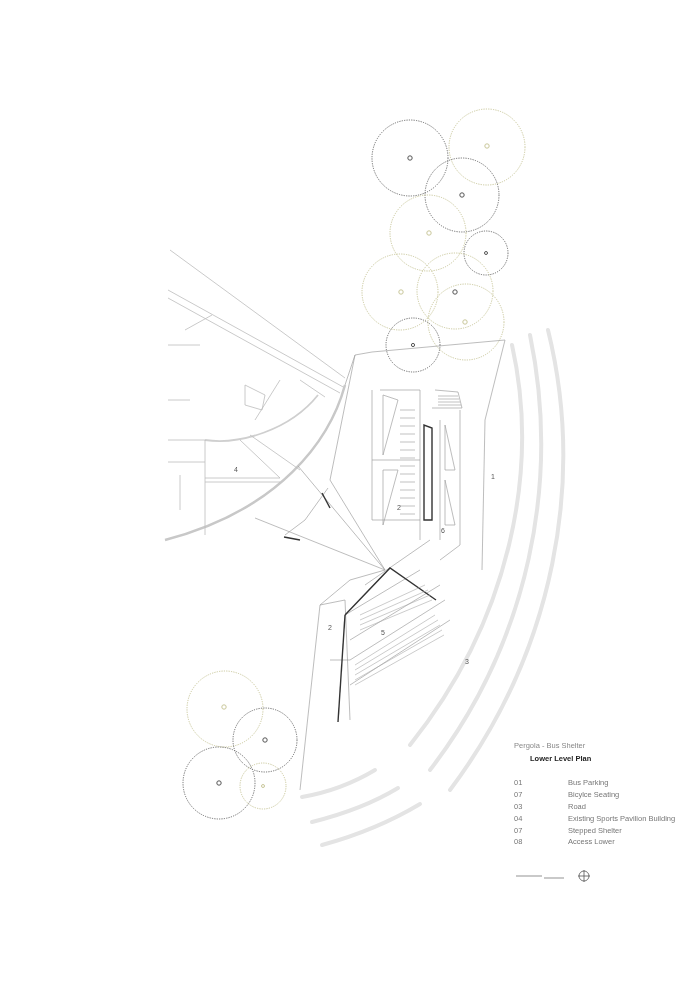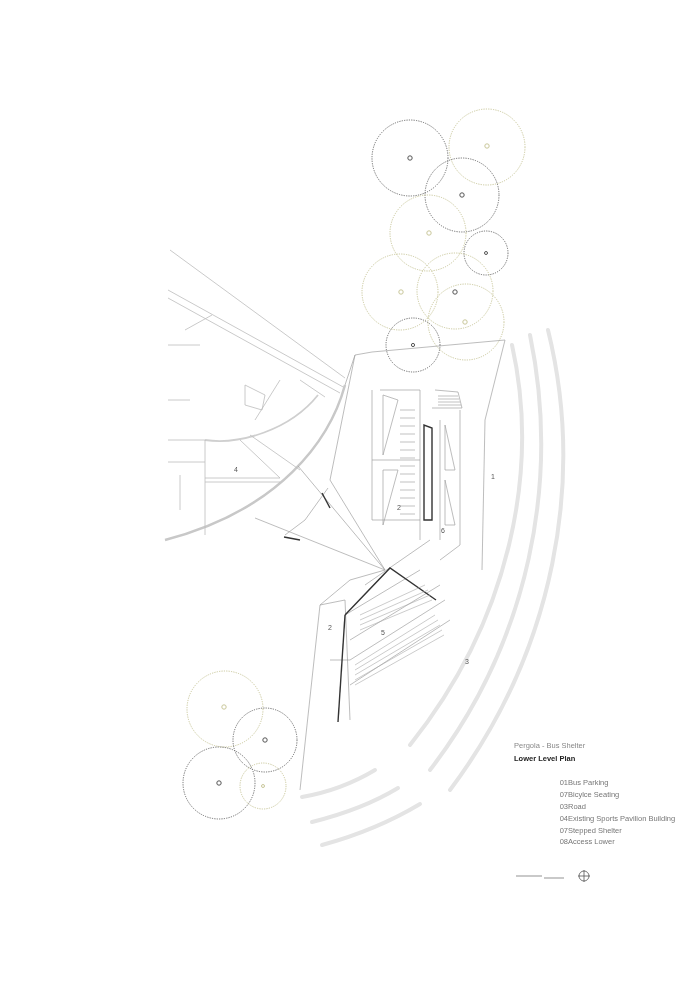--- a/index.html
+++ b/index.html
@@ -1,22 +1,22 @@
 <!DOCTYPE html>
 <html><head>
 <meta charset="utf-8">
 <style>
   html, body { margin:0; padding:0; background:#ffffff; }
   body { width:700px; height:990px; position:relative; overflow:hidden; font-family:"Liberation Sans", sans-serif; }
   #plan { position:absolute; left:0; top:0; width:700px; height:990px; }
   .legend { position:absolute; left:514px; top:741px; width:180px; color:#777; font-size:7.5px; }
   .legend .subtitle { color:#888; margin-bottom:4px; }
-  .legend .title { color:#222; font-weight:bold; margin-bottom:14px; }
+  .legend .title { color:#222; font-weight:bold; margin-bottom:14px;margin-left:16px; }
   .legend .row { display:flex; height:11.8px; align-items:center; }
-  .legend .num { width:54px;text-align:right; }
+  .legend .num { width:54px; }
   .scale { position:absolute; left:514px; top:868px; width:80px; height:16px; }
   .lbl { position:absolute; font-size:7px; color:#555; }
 </style>
 </head>
 <body>
 
 <svg id="plan" viewBox="0 0 700 990" xmlns="http://www.w3.org/2000/svg">
 
   <g fill="none" stroke-dasharray="1.2 1.2">
     <circle cx="410" cy="158" r="38" stroke="#6b6b6b" stroke-width="1"></circle>

